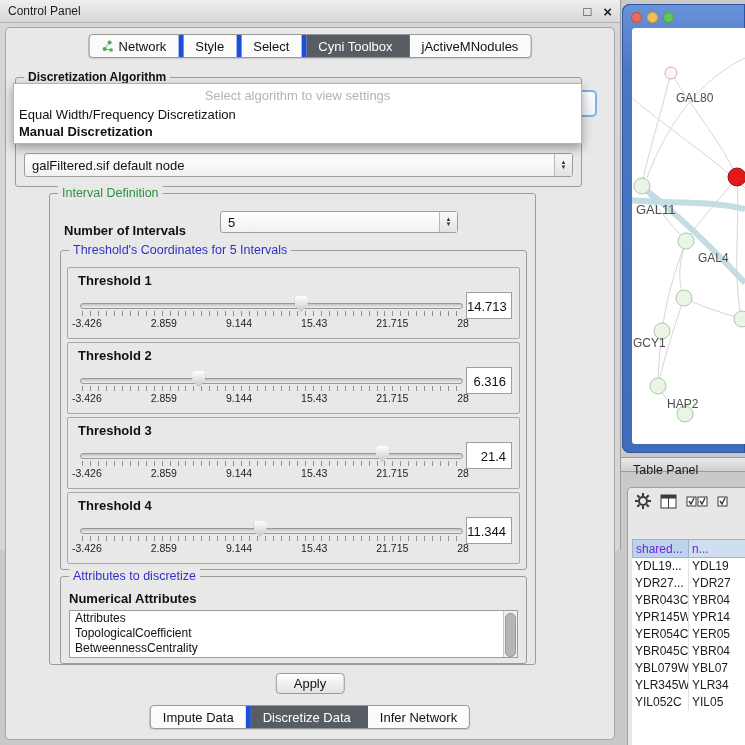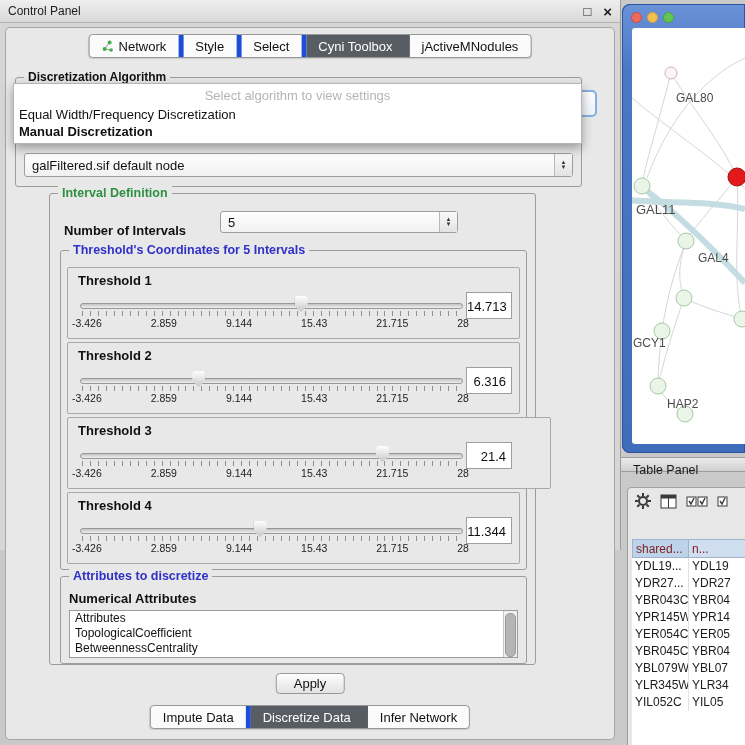--- a/index.html
+++ b/index.html
@@ -21,22 +21,22 @@
     height:22px;align-items:stretch;overflow:hidden;font-size:13px;box-shadow:0 1px 1px rgba(0,0,0,.12);}
   .tabstrip.top{top:6px;left:50%;transform:translateX(-50%);}
   .tabstrip.bottom{top:677px;left:50%;transform:translateX(-50%);}
   .tab{display:flex;align-items:center;gap:5px;padding:0 12px;border-right:5px solid #1d4ed8;color:#111;white-space:nowrap;cursor:default;}
   .tab:last-child{border-right:none;}
   .tab.selected{background:#585d63;color:#fff;border-right-color:#585d63;}
 
   
   .group{position:absolute;border:1px solid #9c9c9c;border-radius:3px;}
   .glabel{position:absolute;top:-8px;left:8px;background:#e8e8e8;padding:0 4px;font-size:12px;font-weight:bold;color:#111;white-space:nowrap;}
-  .glabel.green{color:#2e9141;font-weight:bold;font-size:12.5px;text-align:right;}
-  .glabel.blue{color:#3030c8;font-weight:bold;font-size:12.5px;text-align:center;}
+  .glabel.green{color:#2e9141;font-weight:normal;font-size:12.5px;text-align:right;}
+  .glabel.blue{color:#3030c8;font-weight:normal;font-size:12.5px;text-align:center;}
 
   
   .combo{position:absolute;display:flex;align-items:center;background:linear-gradient(#ffffff,#f1f1f1);
     border:1px solid #9e9e9e;border-radius:3px;font-size:13px;padding-left:7px;color:#111;box-sizing:border-box;}
   .combo .stepper{margin-left:auto;width:17px;align-self:stretch;border-left:1px solid #b8b8b8;
     display:flex;flex-direction:column;align-items:center;justify-content:center;background:linear-gradient(#fafafa,#e2e2e2);}
   .combo .stepper span{font-size:6px;line-height:5px;color:#333;}
 
   
   .algo-popup{position:absolute;left:7px;top:55px;width:567px;background:#fff;border:1px solid #b5b5b5;
@@ -87,21 +87,21 @@
   .net-canvas{position:absolute;left:10px;top:24px;right:0;bottom:9px;background:#fff;border-radius:3px 0 0 3px;overflow:hidden;}
   .net-canvas svg text{font-family:"Liberation Sans",sans-serif;fill:#4c4c4c;}
 
   
   .tp-bar{position:absolute;left:621px;top:457px;width:124px;height:15px;
     background:linear-gradient(#ebebeb,#cfcfcf);border-top:1px solid #9c9c9c;border-bottom:1px solid #9c9c9c;
     font-size:12.5px;color:#1a1a1a;line-height:24px;padding-left:12px;box-sizing:border-box;}
   .tbl-window{position:absolute;left:627px;top:487px;width:118px;height:258px;background:#e7e7e7;
     border:1px solid #9f9f9f;border-radius:4px 0 0 0;overflow:hidden;}
   .tbl-toolbar{position:absolute;left:7px;top:5px;display:flex;align-items:center;gap:9px;}
-  .tbl-header{position:absolute;left:4px;top:51px;right:0;height:19px;display:flex;font-size:12px;color:#7f1d1d;}
+  .tbl-header{position:absolute;left:4px;top:51px;right:0;height:19px;display:flex;font-size:12px;color:#6d28d9;}
   .th-cell{box-sizing:border-box;border:1px solid #9eb4cc;border-left:none;padding:2px 0 0 3px;overflow:hidden;white-space:nowrap;}
   .th-cell.first{border-left:1px solid #9eb4cc;background:#bdd3ea;width:57px;}
   .th-cell.second{background:#cfdfef;flex:1;}
   .tbl-rows{position:absolute;left:4px;top:70px;right:0;bottom:0;background:#fff;overflow:hidden;}
   .trow{display:flex;height:17px;font-size:12px;color:#1c1c1c;}
   .trow .c1{width:57px;box-sizing:border-box;padding:1px 0 0 3px;border-right:1px solid #e2e2e2;overflow:hidden;white-space:nowrap;}
   .trow .c2{flex:1;padding:1px 0 0 3px;overflow:hidden;white-space:nowrap;}
 </style>
 </head>
 <body>
@@ -208,21 +208,21 @@
                 <span>2.859</span>
                 <span>9.144</span>
                 <span>15.43</span>
                 <span>21.715</span>
                 <span>28</span>
               </div>
             </div>
             <div class="valuebox">6.316</div>
           </div>
 
-          <div class="thr-box" style="top:166px;padding-left:31px;">
+          <div class="thr-box" style="top:166px;">
             <span class="thr-title">Threshold 3</span>
             <div class="slider-zone">
               <div class="track"></div>
               <div class="thumb" style="left: calc(78.9983% - 6.5px);"></div>
               <div class="ticks"></div>
               <div class="ticklabels">
                 <span>-3.426</span>
                 <span>2.859</span>
                 <span>9.144</span>
                 <span>15.43</span>

